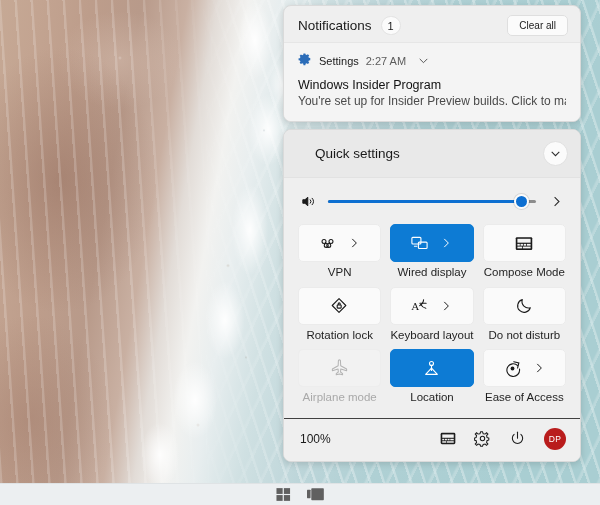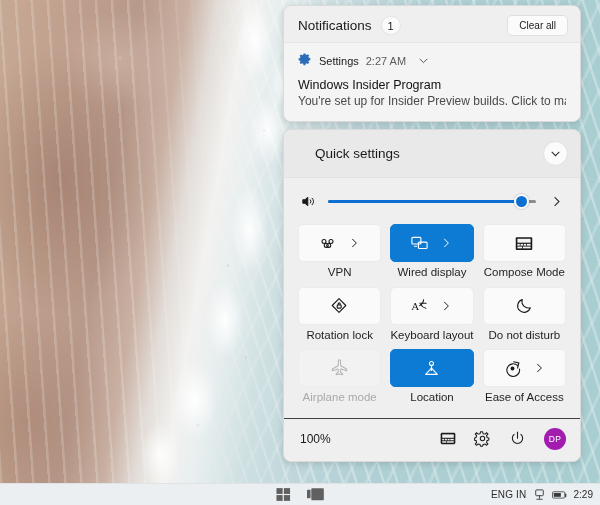--- a/index.html
+++ b/index.html
@@ -240,21 +240,21 @@
     align-items: center;
     padding: 9px 14px 11px 16px;
     background: #efefef;
     border-top: 1px solid #404040;
   }
   .battery-pct { font-size: 12px; color: #1a1a1a; }
   .footer-icons { margin-left: auto; display: flex; align-items: center; gap: 18px; }
   .footer-btn { display: flex; align-items: center; justify-content: center; cursor: pointer; color: #1d1d1d; }
   .avatar {
     width: 22px; height: 22px; border-radius: 11px;
-    background: #a21caf; color: #fff;
+    background: #b91c1c; color: #fff;
     font-size: 8.5px; letter-spacing: .3px;
     display: flex; align-items: center; justify-content: center;
     cursor: pointer;
   }
 
   
   #taskbar {
     position: absolute;
     left: 0; bottom: 0;
     width: 600px; height: 22px;
@@ -546,32 +546,15 @@
           <rect x="8.4" y="8.6" width="6.6" height="6.2"></rect>
         </svg>
       </span>
       <span class="tb-btn">
         <svg width="17" height="14" viewBox="0 0 19 15" fill="#606060">
           <rect x="0" y="1.6" width="4" height="9.4" rx="0.6"></rect>
           <rect x="4.8" y="0" width="14" height="13.4" rx="0.8"></rect>
         </svg>
       </span>
     </div>
-    <div class="tb-right">
-      <span class="tb-lang">ENG IN</span>
-      <span class="tb-icon">
-        <svg width="11" height="12" viewBox="0 0 14 15" fill="none" stroke="#3a3a3a" stroke-width="1.2">
-          <rect x="2.2" y="1" width="9.6" height="7.4" rx="1"></rect>
-          <path d="M7 8.4v3.2M3.6 12.9h6.8" stroke-linecap="round"></path>
-        </svg>
-      </span>
-      <span class="tb-icon">
-        <svg width="15" height="10" viewBox="0 0 19 11" fill="none" stroke="#3a3a3a" stroke-width="1">
-          <rect x="0.6" y="1.4" width="15.6" height="8" rx="1.4"></rect>
-          <rect x="2.2" y="3" width="9" height="4.8" fill="#3a3a3a" stroke="none"></rect>
-          <path d="M17.3 4.3v3.2" stroke-linecap="round" stroke-width="1.6"></path>
-        </svg>
-      </span>
-      <span class="tb-clock">2:29</span>
-    </div>
   </div>
 
 </div>
 
 </body></html>

